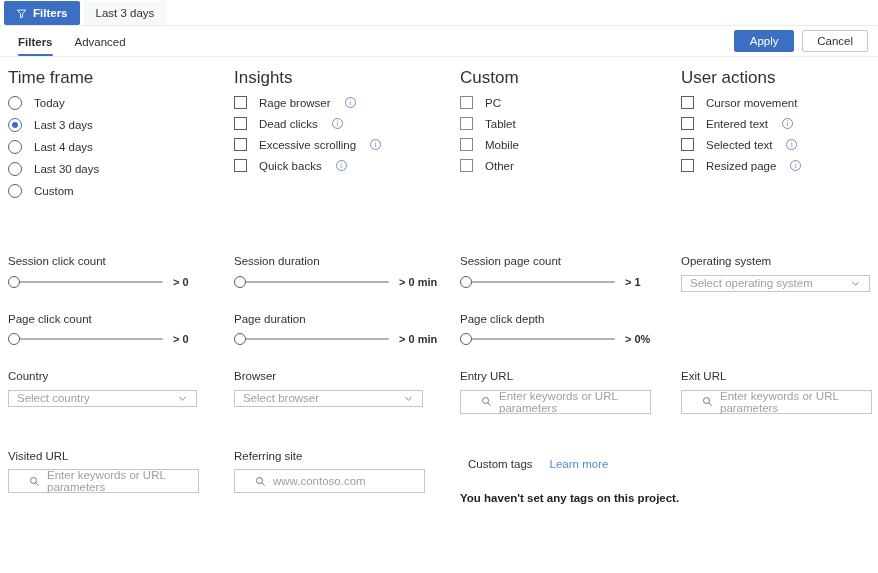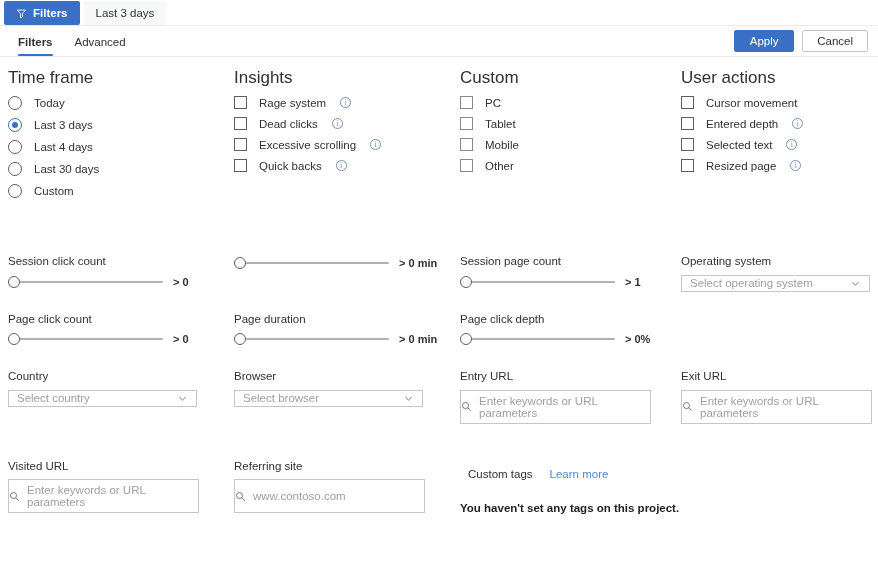--- a/index.html
+++ b/index.html
@@ -205,27 +205,27 @@
     display: flex;
     align-items: center;
     padding: 0 8px;
     font-size: 11.5px;
     color: #a19f9d;
     cursor: pointer;
   }
   .select .chev { margin-left: auto; color: #605e5c; display: flex; }
   .input {
     width: 189px;
-    height: 34px;
+    height: 24px;
     border: 1px solid #c8c6c4;
     background: #fff;
     display: flex;
     align-items: center;
     gap: 7px;
-    padding: 0 0;
+    padding: 0 20px;
     font-size: 11.5px;
     color: #a19f9d;
     cursor: text;
   }
   .input.wide { width: 191px; }
   .search-icon { color: #605e5c; display: flex; flex: none; }
 
   .link {
     color: #4f8bd1;
     font-size: 11.5px;
@@ -303,21 +303,21 @@
             <span>Custom</span>
           </div>
         </div>
     </div>
 
     <div>
       <div class="group-title">Insights</div>
       <div id="insights-list">
           <div class="check-row">
             <span class="check"></span>
-            <span>Rage system</span>
+            <span>Rage browser</span>
             <span class="info">i</span>
           </div>
           <div class="check-row">
             <span class="check"></span>
             <span>Dead clicks</span>
             <span class="info">i</span>
           </div>
           <div class="check-row">
             <span class="check"></span>
             <span>Excessive scrolling</span>
@@ -355,21 +355,21 @@
 
     <div>
       <div class="group-title">User actions</div>
       <div id="useractions-list">
           <div class="check-row">
             <span class="check"></span>
             <span>Cursor movement</span>
           </div>
           <div class="check-row">
             <span class="check"></span>
-            <span>Entered depth</span>
+            <span>Entered text</span>
             <span class="info">i</span>
           </div>
           <div class="check-row">
             <span class="check"></span>
             <span>Selected text</span>
             <span class="info">i</span>
           </div>
           <div class="check-row">
             <span class="check"></span>
             <span>Resized page</span>
@@ -386,20 +386,21 @@
       <div class="slider-row">
         <div class="track-wrap">
           <div class="track"></div>
           <div class="thumb"></div>
         </div>
         <div class="slider-val">&gt; 0</div>
       </div>
     </div>
 
     <div class="slider-block">
+      <div class="field-label">Session duration</div>
       <div class="slider-row">
         <div class="track-wrap">
           <div class="track"></div>
           <div class="thumb"></div>
         </div>
         <div class="slider-val">&gt; 0 min</div>
       </div>
     </div>
 
     <div class="slider-block">

